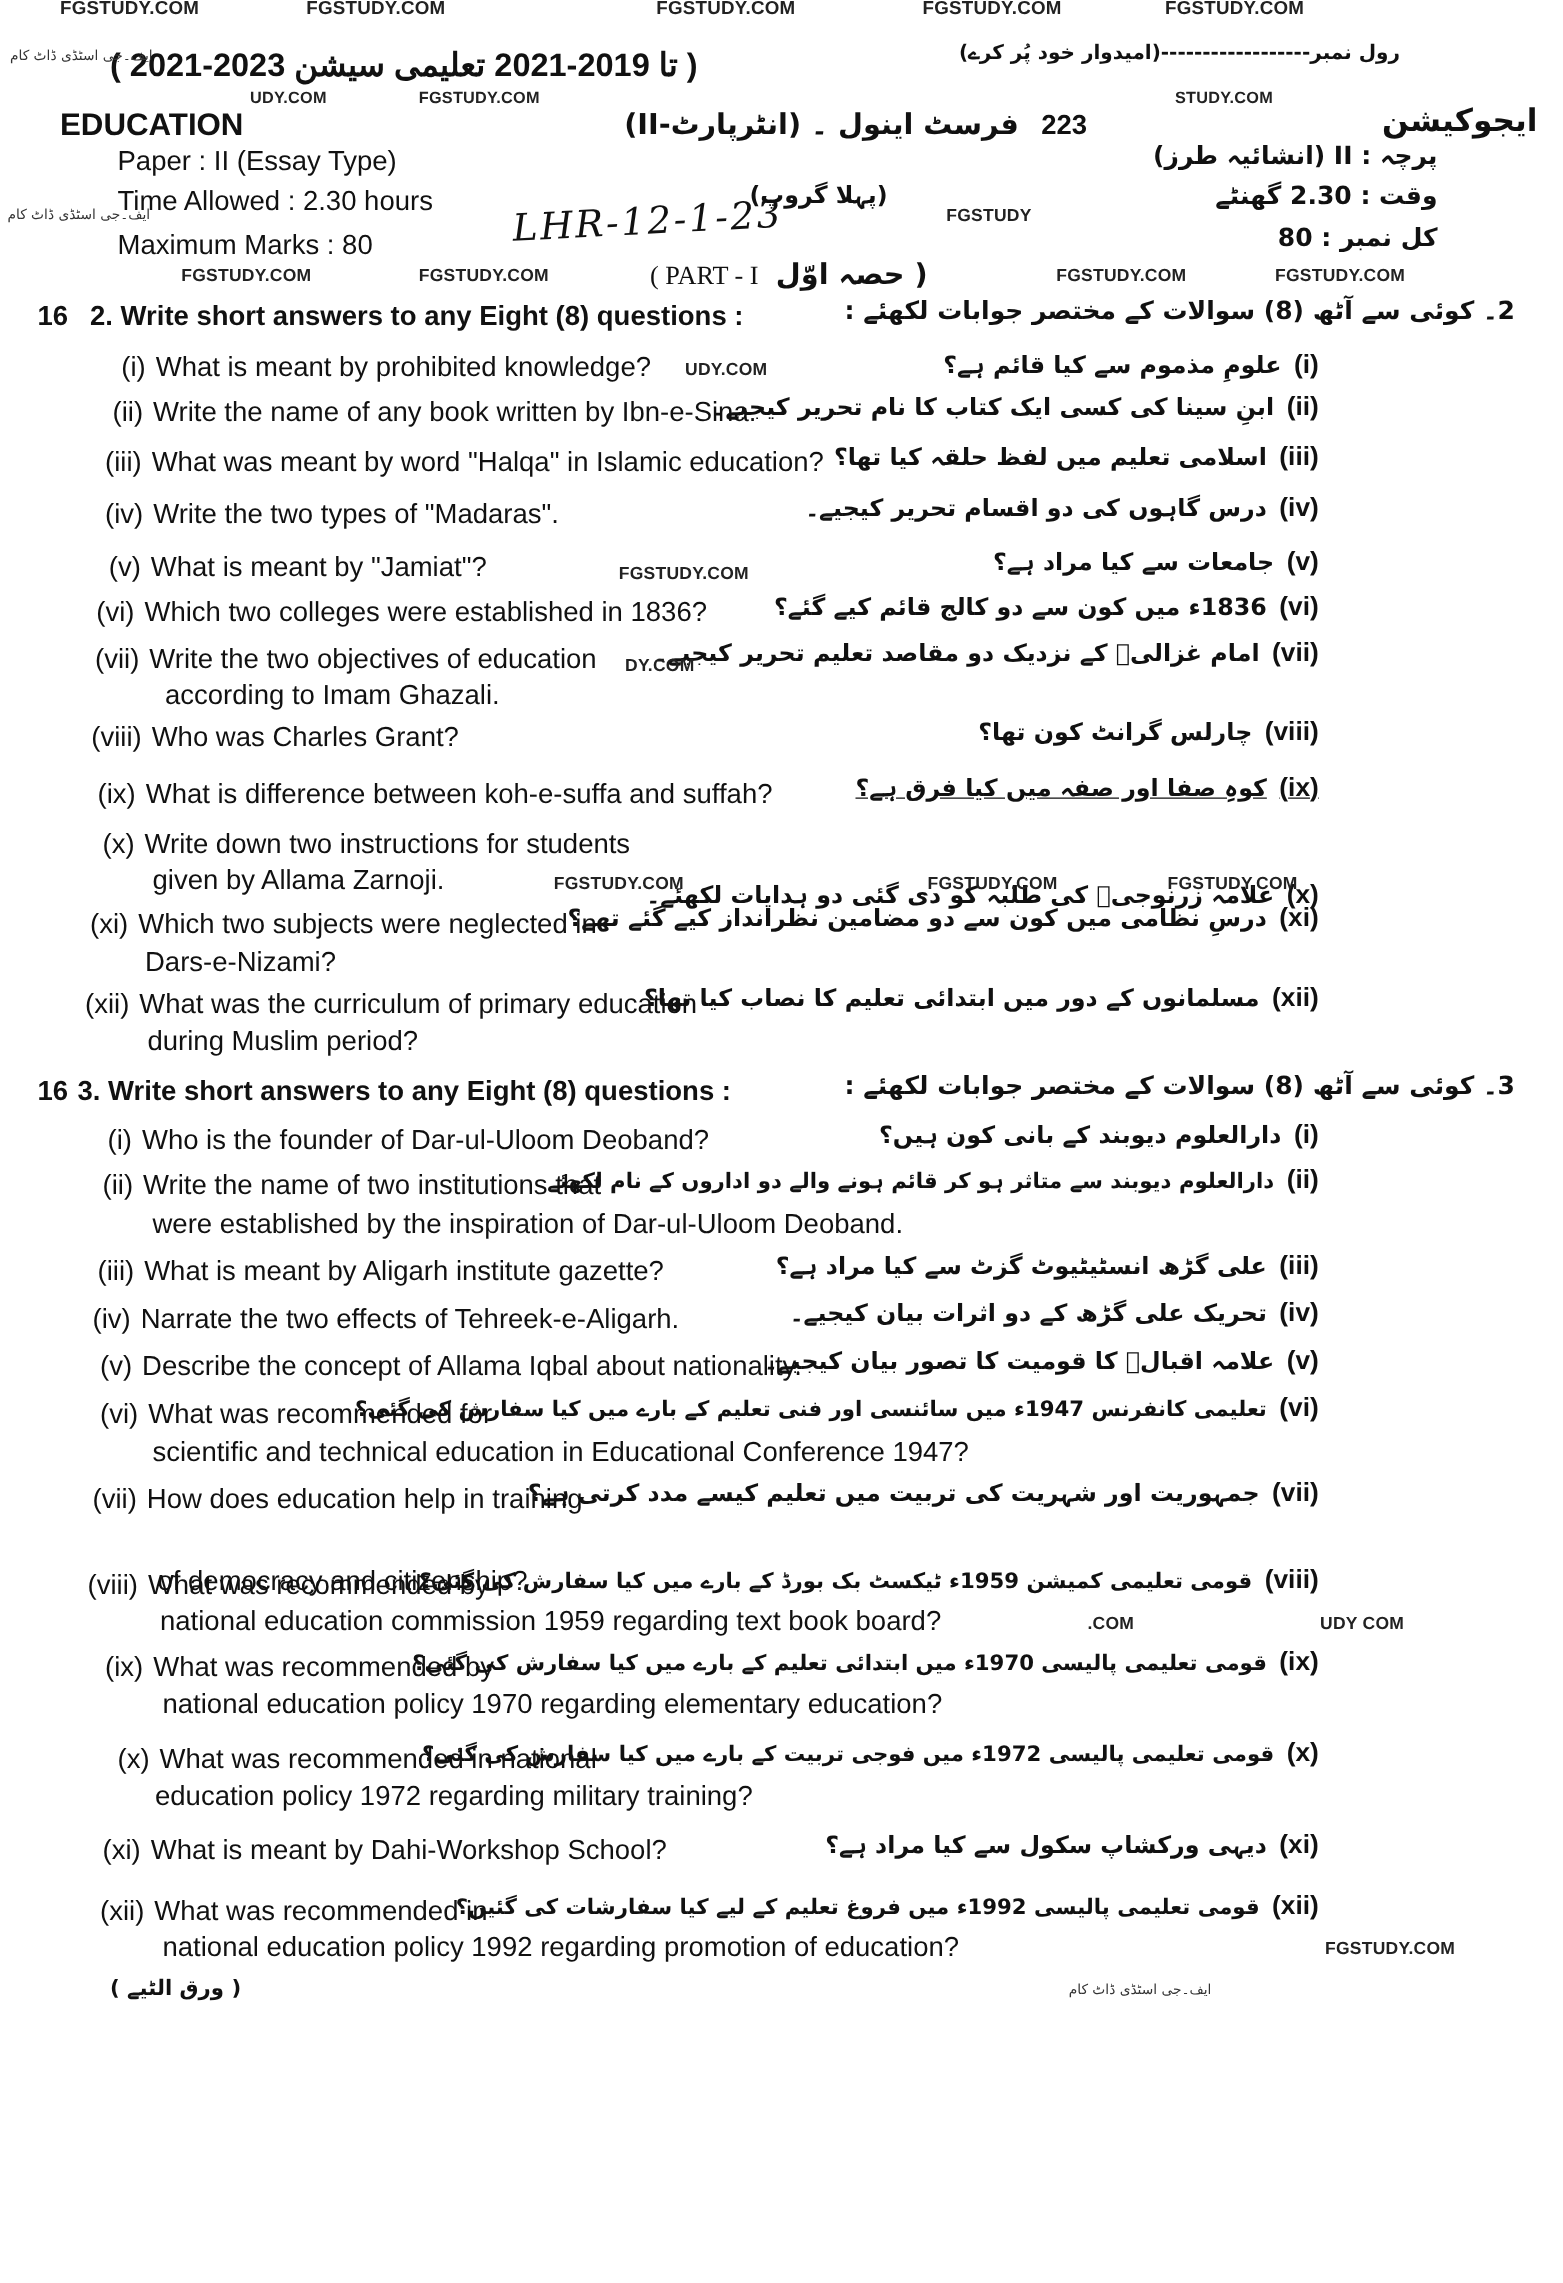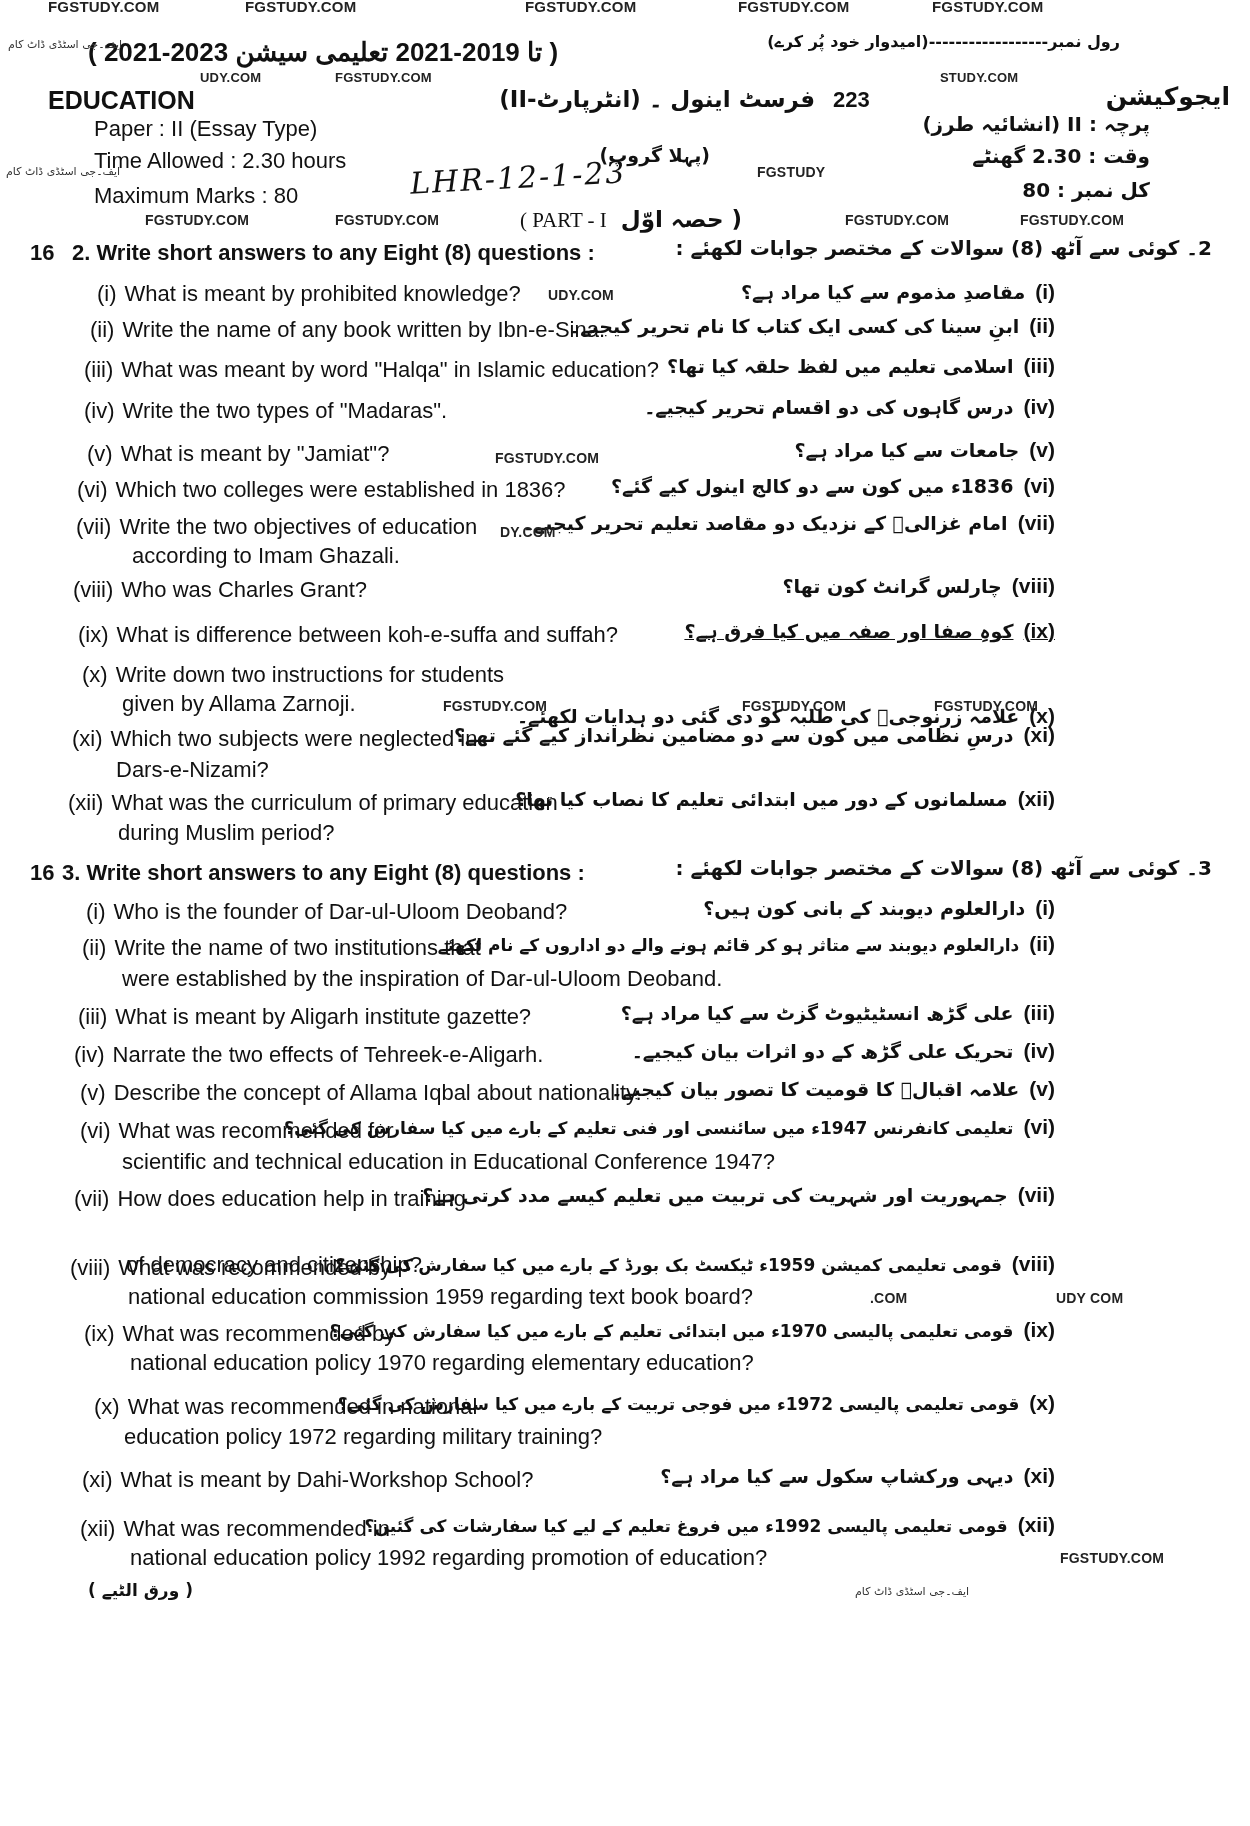--- a/index.html
+++ b/index.html
@@ -63,38 +63,38 @@
 </div>
 <div class="wm" style="left:845px;top:212px;font-size:14px;">FGSTUDY.COM</div>
 <div class="wm" style="left:1020px;top:212px;font-size:14px;">FGSTUDY.COM</div>
 
 <div>
   <div class="marks" style="top:240px;">16</div>
   <div class="qhead" style="left:72px;top:240px;">2. Write short answers to any Eight (8) questions :</div>
   <div class="qhead-ur" style="top:236px;">2۔ کوئی سے آٹھ (8) سوالات کے مختصر جوابات لکھئے :</div>
 
   <div class="q-en" style="left:97px;top:281px;"><span class="num">(i)</span><span>What is meant by prohibited knowledge?</span></div>
-  <div class="q-ur" style="right:195px;top:280px;"><span class="num">(i)</span><span>مقاصدِ مذموم سے کیا مراد ہے؟</span></div>
+  <div class="q-ur" style="right:195px;top:280px;"><span class="num">(i)</span><span>علومِ مذموم سے کیا قائم ہے؟</span></div>
   <div class="wm" style="left:548px;top:287px;font-size:14px;">UDY.COM</div>
 
   <div class="q-en" style="left:90px;top:317px;"><span class="num">(ii)</span><span>Write the name of any book written by Ibn-e-Sina.</span></div>
   <div class="q-ur" style="right:195px;top:314px;"><span class="num">(ii)</span><span>ابنِ سینا کی کسی ایک کتاب کا نام تحریر کیجیے۔</span></div>
 
   <div class="q-en" style="left:84px;top:357px;"><span class="num">(iii)</span><span>What was meant by word "Halqa" in Islamic education?</span></div>
   <div class="q-ur" style="right:195px;top:354px;"><span class="num">(iii)</span><span>اسلامی تعلیم میں لفظ حلقہ کیا تھا؟</span></div>
 
   <div class="q-en" style="left:84px;top:398px;"><span class="num">(iv)</span><span>Write the two types of "Madaras".</span></div>
   <div class="q-ur" style="right:195px;top:395px;"><span class="num">(iv)</span><span>درس گاہوں کی دو اقسام تحریر کیجیے۔</span></div>
 
   <div class="q-en" style="left:87px;top:441px;"><span class="num">(v)</span><span>What is meant by "Jamiat"?</span></div>
   <div class="q-ur" style="right:195px;top:438px;"><span class="num">(v)</span><span>جامعات سے کیا مراد ہے؟</span></div>
   <div class="wm" style="left:495px;top:450px;font-size:14px;">FGSTUDY.COM</div>
 
   <div class="q-en" style="left:77px;top:477px;"><span class="num">(vi)</span><span>Which two colleges were established in 1836?</span></div>
-  <div class="q-ur" style="right:195px;top:474px;"><span class="num">(vi)</span><span>1836ء میں کون سے دو کالج اینول کیے گئے؟</span></div>
+  <div class="q-ur" style="right:195px;top:474px;"><span class="num">(vi)</span><span>1836ء میں کون سے دو کالج قائم کیے گئے؟</span></div>
 
   <div class="q-en" style="left:76px;top:514px;"><span class="num">(vii)</span><span>Write the two objectives of education</span></div>
   <div class="q-en" style="left:132px;top:543px;">according to Imam Ghazali.</div>
   <div class="q-ur" style="right:195px;top:511px;"><span class="num">(vii)</span><span>امام غزالیؒ کے نزدیک دو مقاصد تعلیم تحریر کیجیے۔</span></div>
   <div class="wm" style="left:500px;top:524px;font-size:14px;">DY.COM</div>
 
   <div class="q-en" style="left:73px;top:577px;"><span class="num">(viii)</span><span>Who was Charles Grant?</span></div>
   <div class="q-ur" style="right:195px;top:574px;"><span class="num">(viii)</span><span>چارلس گرانٹ کون تھا؟</span></div>
 
   <div class="q-en" style="left:78px;top:622px;"><span class="num">(ix)</span><span>What is difference between koh-e-suffa and suffah?</span></div>

